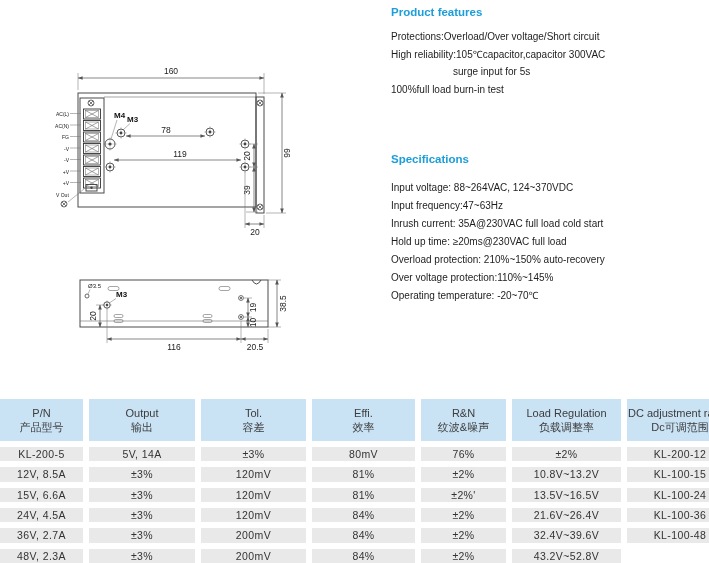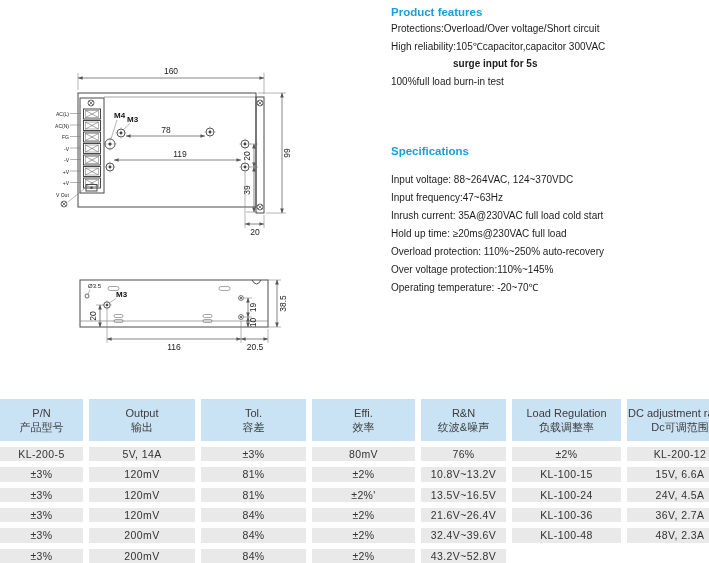--- a/index.html
+++ b/index.html
@@ -2,24 +2,24 @@
 <html><head>
 <meta charset="utf-8">
 <style>
   html,body { margin:0; padding:0; background:#fff; }
   .page {
     position:relative; width:709px; height:563px; background:#ffffff;
     font-family:"Liberation Sans", sans-serif; overflow:hidden;
   }
   
   .textblock { position:absolute; left:391px; width:317px; }
-  .tb-title { font-size:11.5px; font-weight:bold; margin-bottom:2px; }
+  .tb-title { font-size:11.5px; font-weight:bold; margin-bottom:10px; }
   .tb-line  { font-size:10px; color:#1d1d1d; line-height:17.5px; white-space:nowrap; }
-  .indent   { padding-left:62px;font-weight:bold; }
-  .specs .tb-title { margin-bottom:14px; }
+  .indent   { padding-left:62px; }
+  .specs .tb-title { margin-bottom:14px;margin-top:8px; }
   .specs .tb-line  { line-height:18px; }
   
   .drawing { position:absolute; left:0; top:0; }
   .bodyln  { fill:none; stroke:#4a4a4a; stroke-width:1; }
   .thinln  { fill:none; stroke:#6a6a6a; stroke-width:0.6; }
   .dim     { stroke:#555; stroke-width:0.7; fill:none; }
   .ext     { stroke:#777; stroke-width:0.55; fill:none; }
   .dimtxt  { font-size:8.5px; fill:#222; }
   .lbltxt  { font-size:8px; font-weight:bold; fill:#111; }
   .tinytxt { font-size:5px; fill:#222; }
@@ -253,21 +253,21 @@
     <div class="tb-line indent">surge input for 5s</div>
     <div class="tb-line">100%full load burn-in test</div>
   </div>
 
   <div class="textblock specs" style="top:145px;">
     <div class="tb-title" style="color:#1b9ed9;">Specifications</div>
     <div class="tb-line">Input voltage:  88~264VAC, 124~370VDC</div>
     <div class="tb-line">Input frequency:47~63Hz</div>
     <div class="tb-line">Inrush current:  35A@230VAC full load cold start</div>
     <div class="tb-line">Hold up time:  ≥20ms@230VAC full load</div>
-    <div class="tb-line">Overload protection:  110%~250% auto-recovery</div>
+    <div class="tb-line">Overload protection:  210%~150% auto-recovery</div>
     <div class="tb-line">Over voltage protection:110%~145%</div>
     <div class="tb-line">Operating temperature:  -20~70℃</div>
   </div>
 
   <div class="spec-table">
 
     <div class="th">
       <div>P/N</div>
       <div>产品型号</div>
     </div>
@@ -297,20 +297,21 @@
     </div>
 
     <div class="td">KL-200-5</div>
     <div class="td">5V, 14A</div>
     <div class="td">±3%</div>
     <div class="td">80mV</div>
     <div class="td">76%</div>
     <div class="td">±2%</div>
 
     <div class="td">KL-200-12</div>
+    <div class="td">12V, 8.5A</div>
     <div class="td">±3%</div>
     <div class="td">120mV</div>
     <div class="td">81%</div>
     <div class="td">±2%</div>
     <div class="td">10.8V~13.2V</div>
 
     <div class="td">KL-100-15</div>
     <div class="td">15V, 6.6A</div>
     <div class="td">±3%</div>
     <div class="td">120mV</div>

